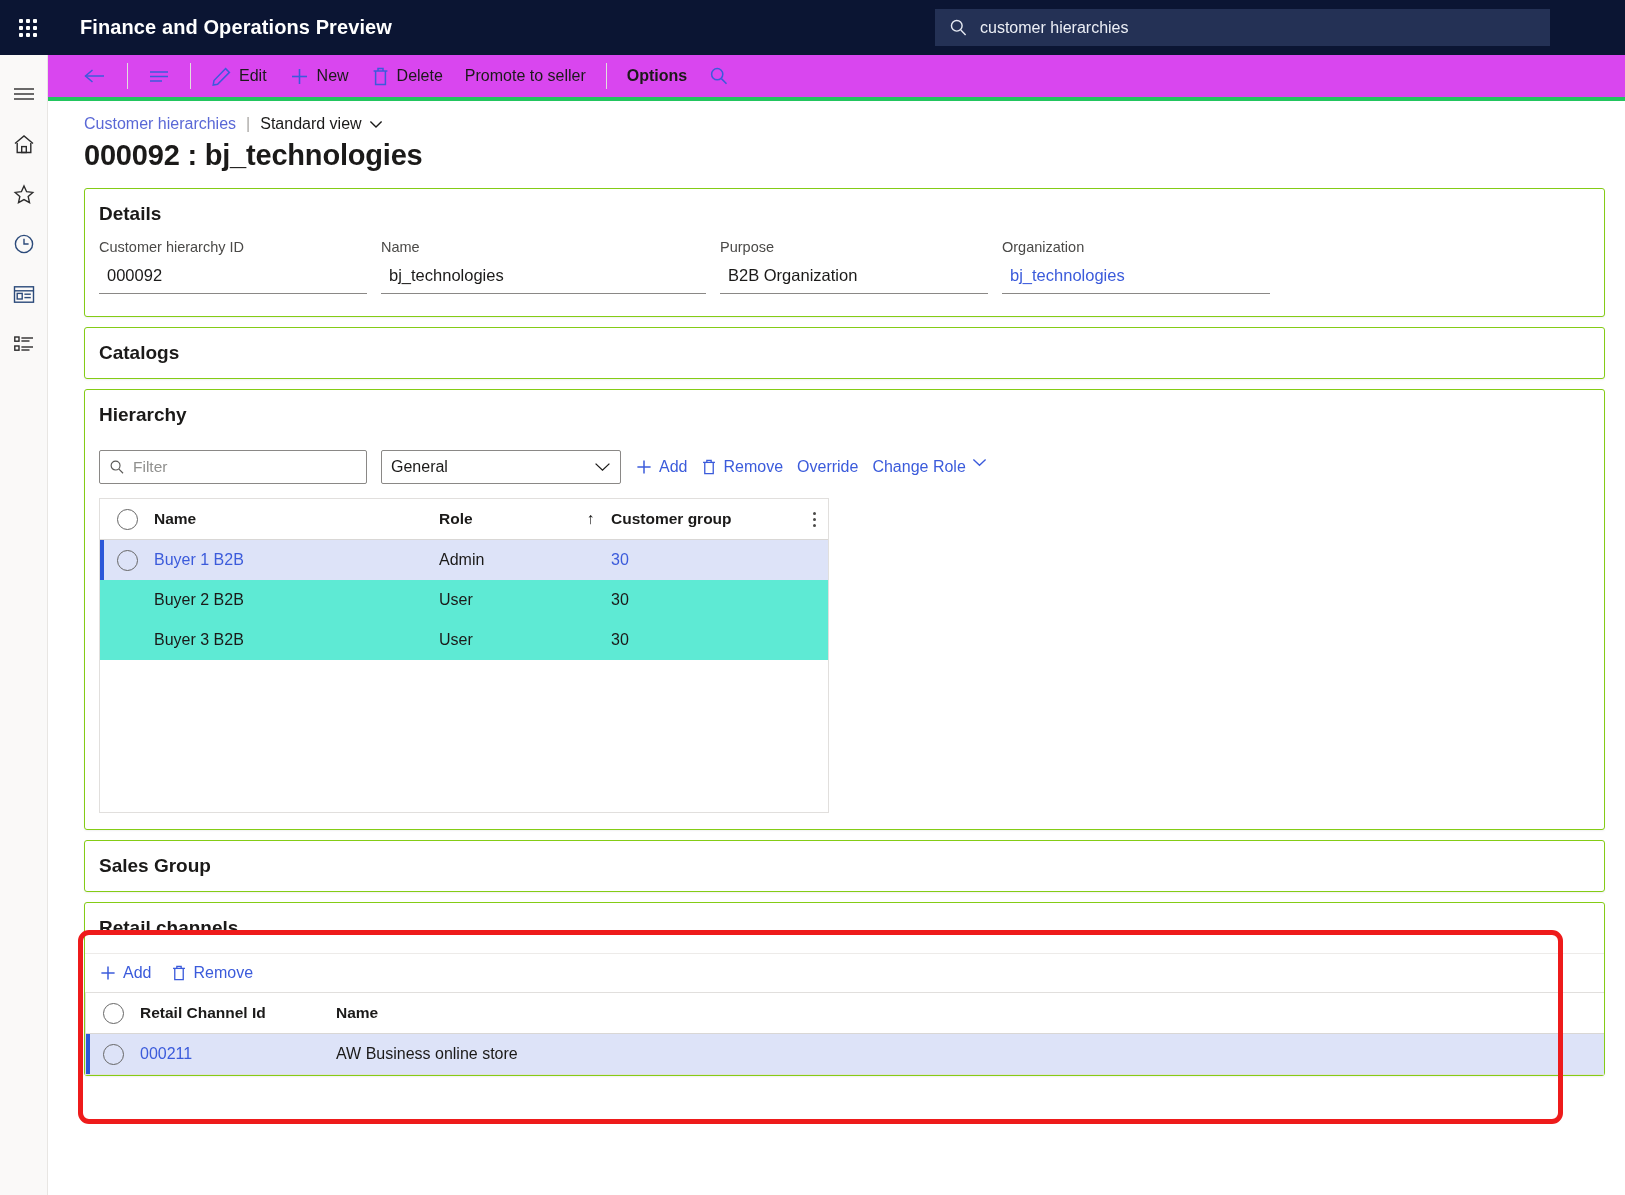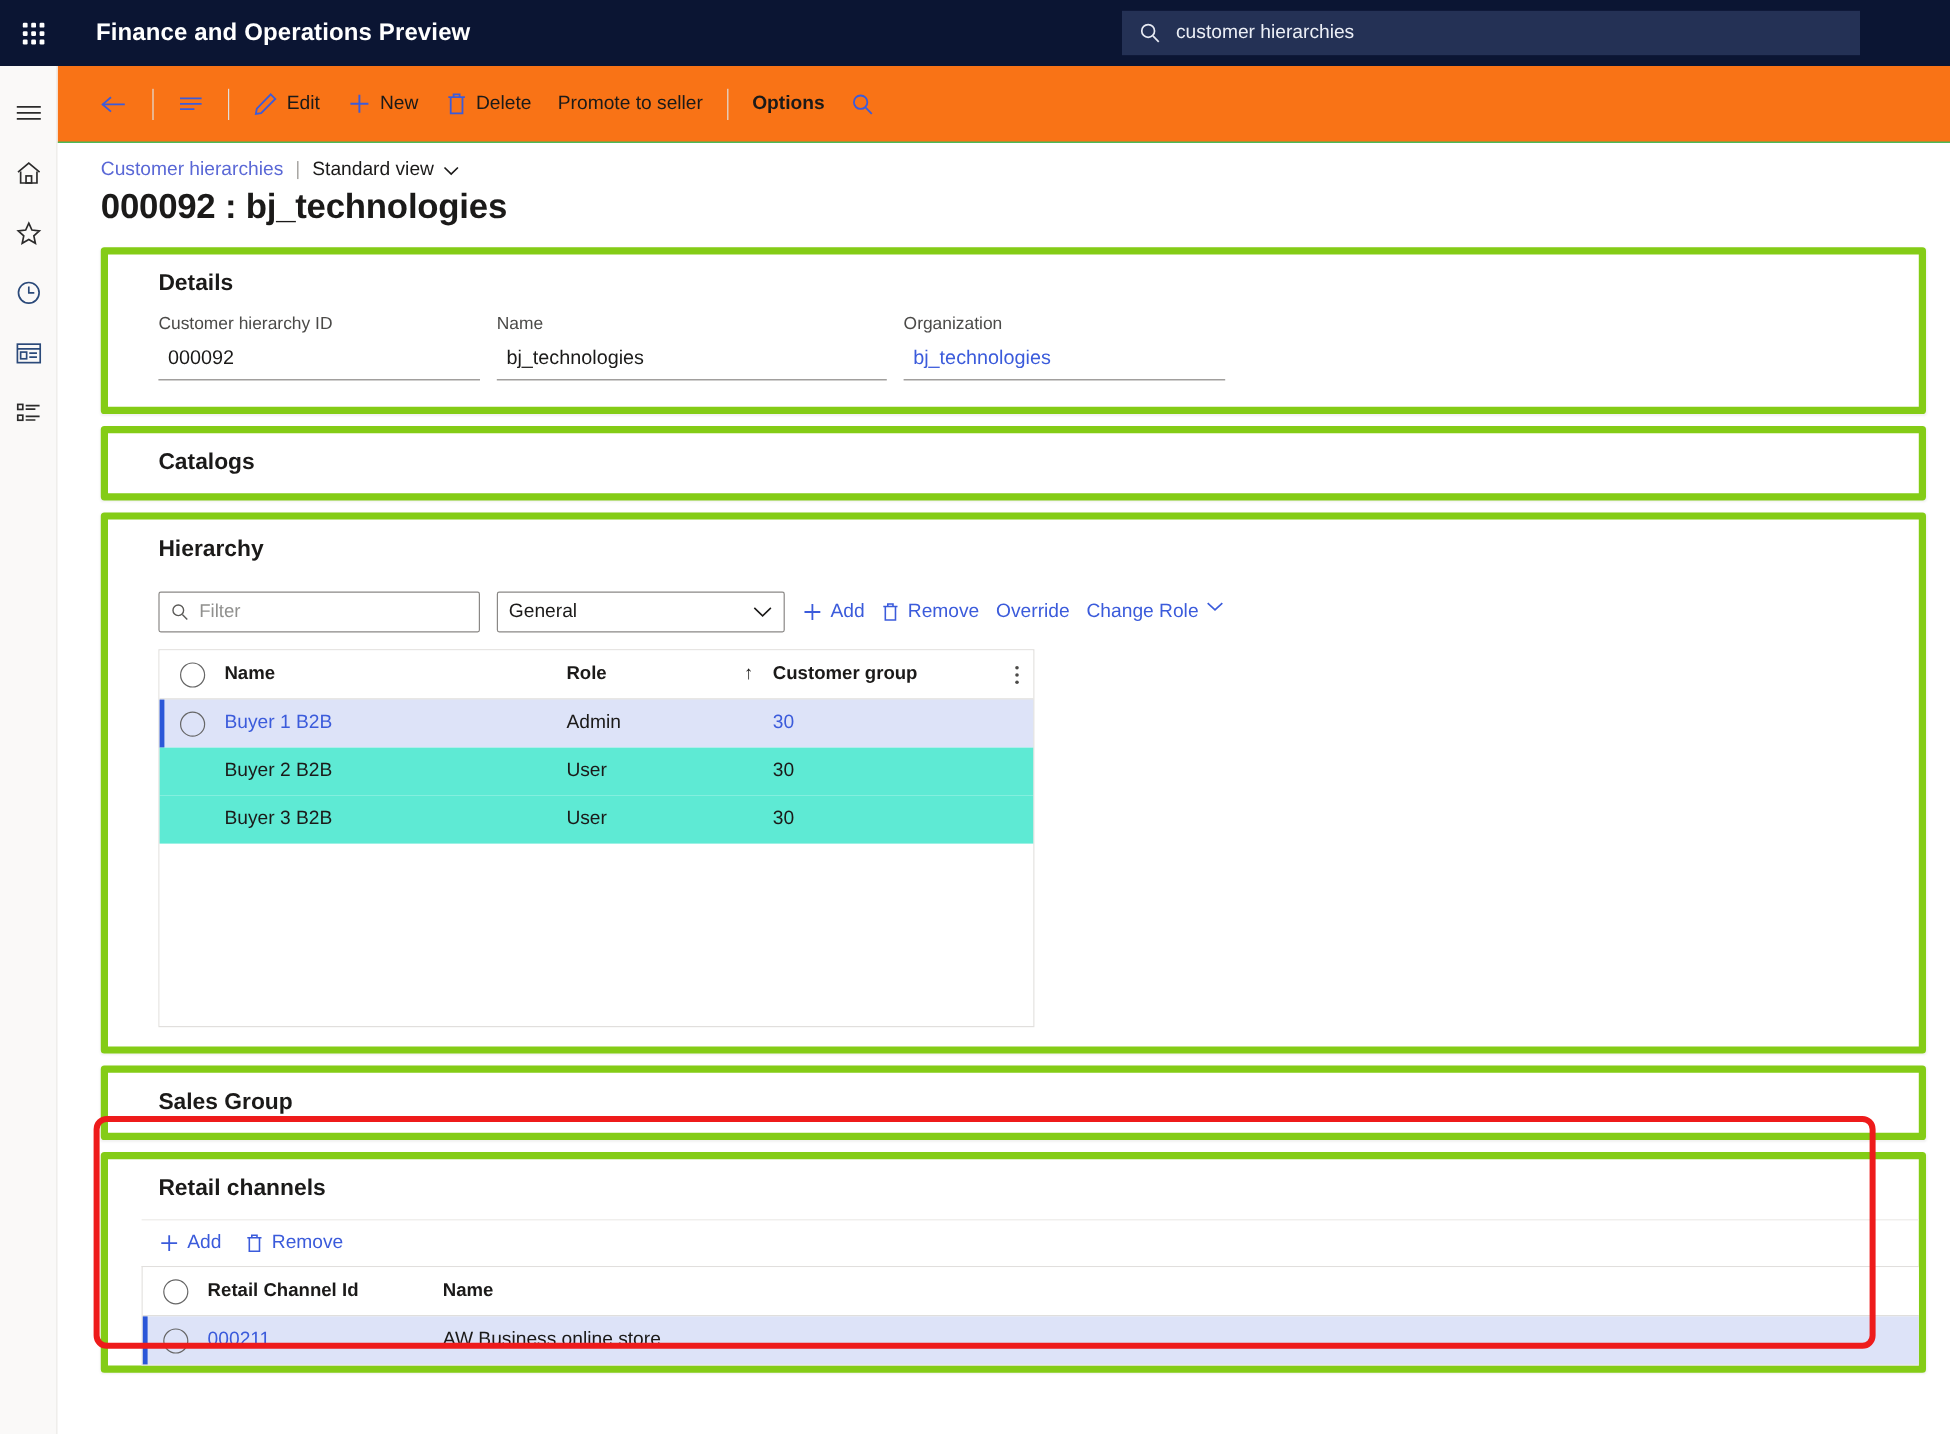--- a/index.html
+++ b/index.html
@@ -41,45 +41,44 @@
   }
 
   
   .page{
     position:absolute; left:48px; top:55px; right:0; bottom:0;
     background:#ffffff; overflow:hidden;
   }
 
   
   .cmdbar{
-    height:64px; display:flex; align-items:center; padding-left:24px;
-    background:#f97316; border-bottom:1px solid #22c55e;
+    height:46px; display:flex; align-items:center; padding-left:24px;
+    background:#d946ef; border-bottom:4px solid #22c55e;
     font-size:16px;
   }
   .cmd{
     display:flex; align-items:center; gap:7px; padding:7px 11px;
     cursor:pointer; color:#1b1a19; white-space:nowrap;
   }
   .cmd.bold{ font-weight:bold; }
   .vsep{ width:1px; height:26px; background:#e1dfdd; margin:0 9px; }
 
   
   .crumbwrap{ padding:14px 0 0 36px; display:flex; align-items:center; gap:10px; font-size:16px; }
   .crumb-link{ color:#5a68d6; cursor:pointer; }
   .crumb-sep{ color:#a9a7a4; }
   .crumb-view{ color:#1b1a19; display:flex; align-items:center; gap:7px; cursor:pointer;text-align:center; }
   .pagetitle{ font-size:29px; font-weight:bold; padding:6px 0 0 36px; letter-spacing:-.2px; }
 
   
   .cards{ padding:16px 20px 0 36px; }
   .card{
-    background:#ffffff; border:6px solid #84cc16; border-radius:3px;
+    background:#ffffff; border:1px solid #84cc16; border-radius:3px;
     box-shadow:0 1px 2px rgba(0,0,0,.06);
     margin-bottom:10px;
-    padding-left:28px;
   }
   .card-head{ font-size:19px; font-weight:bold; padding:14px 0 14px 14px; }
 
   
   .fields{ display:flex; padding:0 14px 22px 14px; }
   .field{ margin-right:14px; }
   .field-label{ font-size:14.5px; color:#4b4a48; margin-bottom:9px; }
   .field-val{
     font-size:16.5px; padding:2px 0 7px 8px; border-bottom:1px solid #8a8886;
     color:#1b1a19; min-height:30px; cursor:text;
@@ -283,20 +282,24 @@
     <div class="card">
       <div class="card-head">Details</div>
       <div class="fields">
         <div class="field f1">
           <div class="field-label">Customer hierarchy ID</div>
           <div class="field-val">000092</div>
         </div>
         <div class="field f2">
           <div class="field-label">Name</div>
           <div class="field-val">bj_technologies</div>
+        </div>
+        <div class="field f3">
+          <div class="field-label">Purpose</div>
+          <div class="field-val">B2B Organization</div>
         </div>
         <div class="field f4">
           <div class="field-label">Organization</div>
           <div class="field-val link">bj_technologies</div>
         </div>
       </div>
     </div>
 
     <div class="card">
       <div class="card-head">Catalogs</div>

